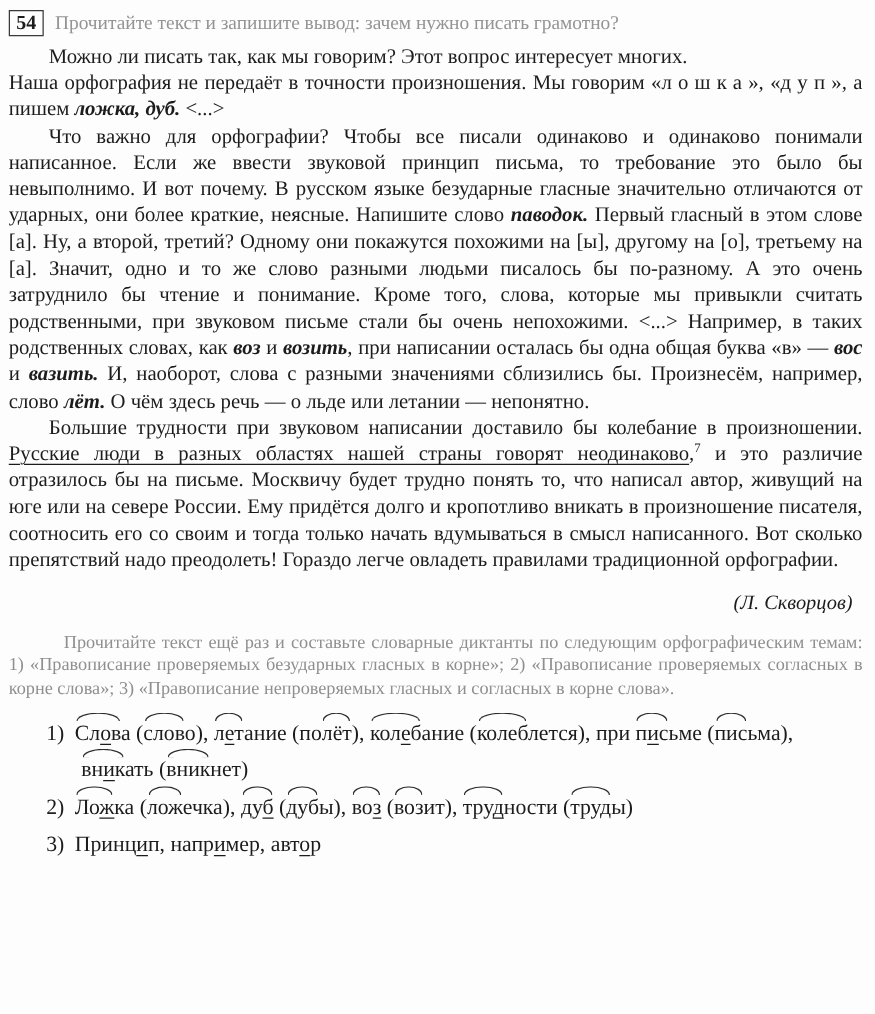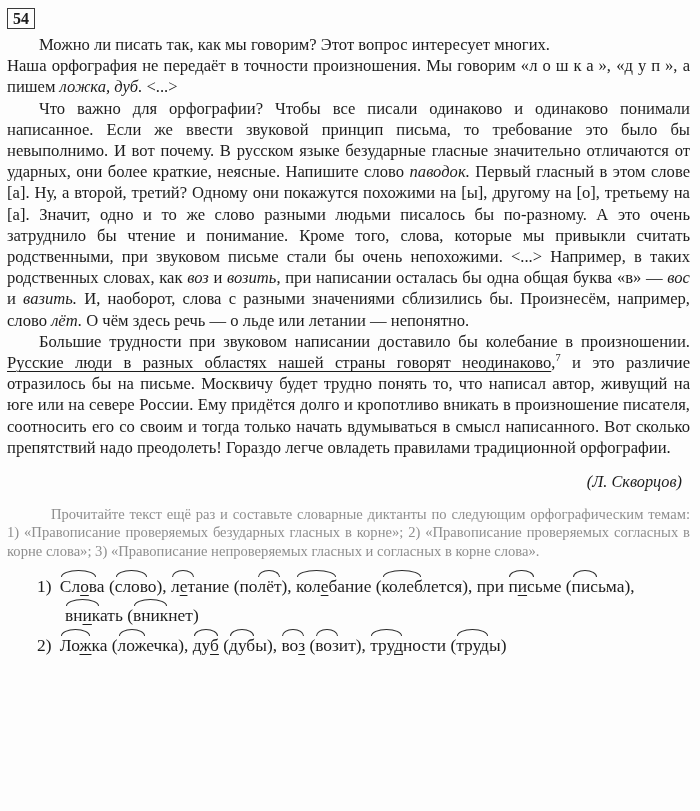--- a/index.html
+++ b/index.html
@@ -16,52 +16,54 @@
   }
   .instruction { color:#949494; font-size:15.5px; line-height:20px; padding-top:1px; }
   .textbody p, .conclusion { margin:0; font-size:16.6px; line-height:21.2px; text-align:justify; }
   .indent { text-indent:32px; }
   .author { text-align:right; font-style:italic; font-size:16.3px; line-height:23px; padding-right:8px; margin:12px 0; }
   .conclusion { margin-top:2px; }
   .task { color:#8f8f8f; font-size:14.6px; line-height:18.4px; text-align:justify; text-indent:44px; margin:7px 0 0; }
   .answers { margin-top:12px; font-size:17.4px;font-family:Liberation Serif, serif; }
   .answer-item { padding-left:58px; text-indent:-28px; line-height:29px; margin-top:1px; }
   .answer-num { padding-right:4px; }
-  .i { font-style:italic; }
+  .i { font-style:italic;font-weight:bold; }
   .u { text-decoration:underline; text-decoration-thickness:1px; text-underline-offset:3px; }
   .sp { letter-spacing:0.3em; }
   .sup { vertical-align:super; font-size:0.62em; line-height:0; }
   .arc { position:relative; }
   .arc::before {
     content:""; position:absolute; left:1px; right:1px; top:-6px; height:6px;
     border:1px solid #2c2c2c; border-bottom:none;
     border-radius:100% 100% 0 0 / 200% 200% 0 0;
   }
 </style>
 </head>
 <body>
 
 <div class="page">
 
   <div class="header">
     <span class="num-box">
       <span>54</span>
     </span>
+    <span class="instruction">Прочитайте текст и запишите вывод: зачем нужно писать грамотно?</span>
   </div>
 
   <div class="textbody">
       <p class="indent"><span>Можно ли писать так, как мы говорим? Этот вопрос интересует многих.</span></p>
       <p class=""><span>Наша орфография не передаёт в точности произношения. Мы говорим «</span><span class="sp">лошка</span><span>», «</span><span class="sp">дуп</span><span>», а пишем </span><span class="i">ложка, дуб.</span><span> &lt;...&gt;</span></p>
       <p class="indent"><span>Что важно для орфографии? Чтобы все писали одинаково и одинаково понимали написанное. Если же ввести звуковой принцип письма, то требование это было бы невыполнимо. И вот почему. В русском языке безударные гласные значительно отличаются от ударных, они более краткие, неясные. Напишите слово </span><span class="i">паводок.</span><span> Первый гласный в этом слове [а]. Ну, а второй, третий? Одному они покажутся похожими на [ы], другому на [о], третьему на [а]. Значит, одно и то же слово разными людьми писалось бы по-разному. А это очень затруднило бы чтение и понимание. Кроме того, слова, которые мы привыкли считать родственными, при звуковом письме стали бы очень непохожими. &lt;...&gt; Например, в таких родственных словах, как </span><span class="i">воз</span><span> и </span><span class="i">возить</span><span>, при написании осталась бы одна общая буква «в» — </span><span class="i">вос</span><span> и </span><span class="i">вазить.</span><span> И, наоборот, слова с разными значениями сблизились бы. Произнесём, например, слово </span><span class="i">лёт.</span><span> О чём здесь речь — о льде или летании — непонятно.</span></p>
       <p class="indent"><span>Большие трудности при звуковом написании доставило бы колебание в произношении. </span><span class="u">Русские люди в разных областях нашей страны говорят неодинаково</span><span>,</span><span class="sup">7</span><span> и это различие отразилось бы на письме. Москвичу будет трудно понять то, что написал автор, живущий на юге или на севере России. Ему придётся долго и кропотливо вникать в произношение писателя, соотносить его со своим и тогда только начать вдумываться в смысл написанного. Вот сколько препятствий надо преодолеть! Гораздо легче овладеть правилами традиционной орфографии.</span></p>
     </div>
 
   <div class="author">(Л. Скворцов)</div>
 
 
   <p class="task"><span>Прочитайте текст ещё раз и составьте словарные диктанты по следующим орфографическим темам: 1) «Правописание проверяемых безударных гласных в корне»; 2) «Правописание проверяемых согласных в корне слова»; 3) «Правописание непроверяемых гласных и согласных в корне слова».</span></p>
 
   <div class="answers">
       <div class="answer-item"><span class="answer-num">1) </span><span class="arc"><span>Сл</span><span class="u">о</span><span>в</span></span><span>а (</span><span class="arc">слов</span><span>о), </span><span class="arc"><span>л</span><span class="u">е</span><span>т</span></span><span>ание (по</span><span class="arc">лёт</span><span>), </span><span class="arc"><span>кол</span><span class="u">е</span><span>б</span></span><span>ание (</span><span class="arc">колеб</span><span>лется), при </span><span class="arc"><span>п</span><span class="u">и</span><span>с</span></span><span>ьме (</span><span class="arc">пис</span><span>ьма), </span><span class="arc"><span>вн</span><span class="u">и</span><span>к</span></span><span>ать (</span><span class="arc">вник</span><span>нет)</span></div>
       <div class="answer-item"><span class="answer-num">2) </span><span class="arc"><span>Ло</span><span class="u">ж</span></span><span>ка (</span><span class="arc">лож</span><span>ечка), </span><span class="arc"><span>ду</span><span class="u">б</span></span><span> (</span><span class="arc">дуб</span><span>ы), </span><span class="arc"><span>во</span><span class="u">з</span></span><span> (</span><span class="arc">воз</span><span>ит), </span><span class="arc"><span>тру</span><span class="u">д</span></span><span>ности (</span><span class="arc">труд</span><span>ы)</span></div>
+      <div class="answer-item"><span class="answer-num">3) </span><span>Принц</span><span class="u">и</span><span>п, напр</span><span class="u">и</span><span>мер, авт</span><span class="u">о</span><span>р</span></div>
     </div>
 
 </div>
 
 </body></html>

